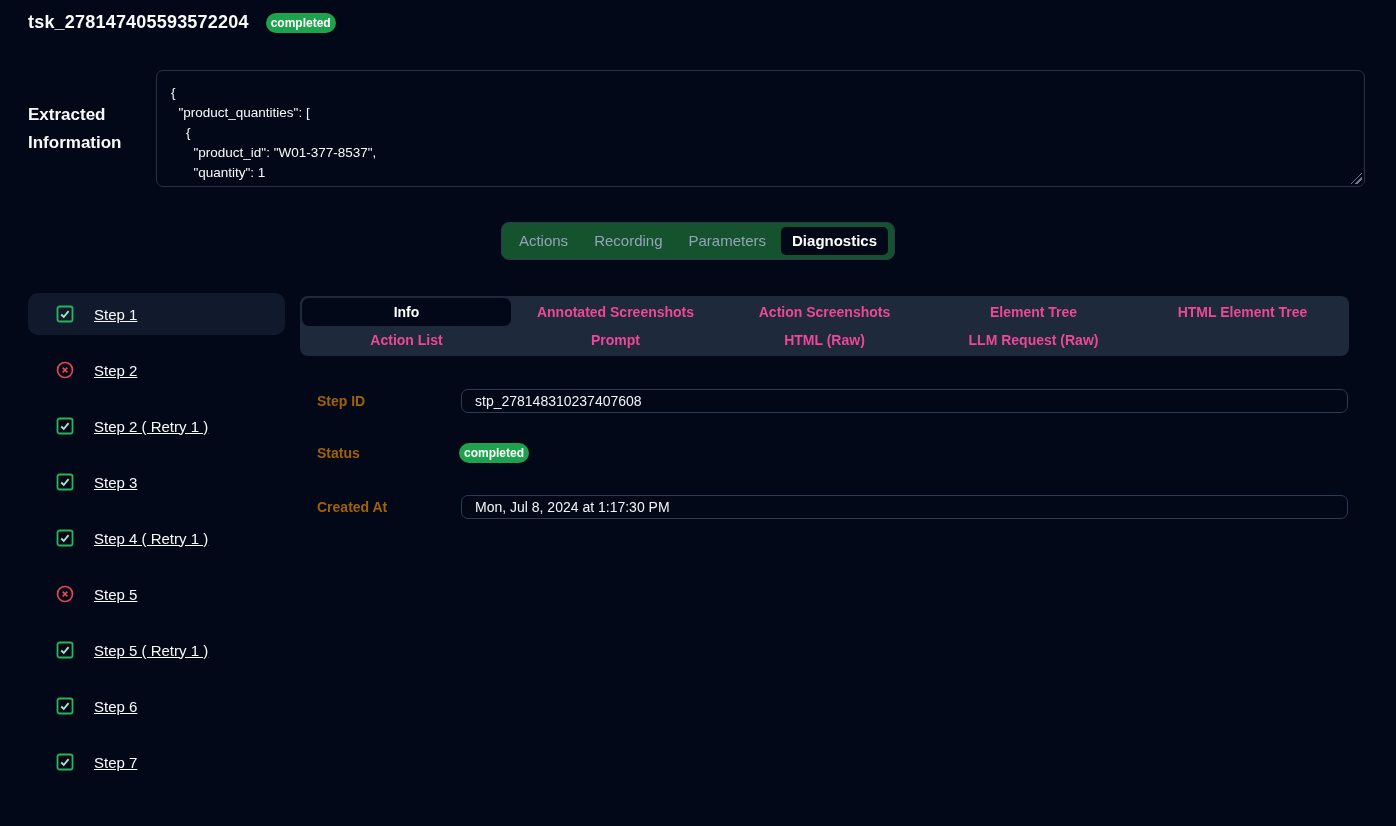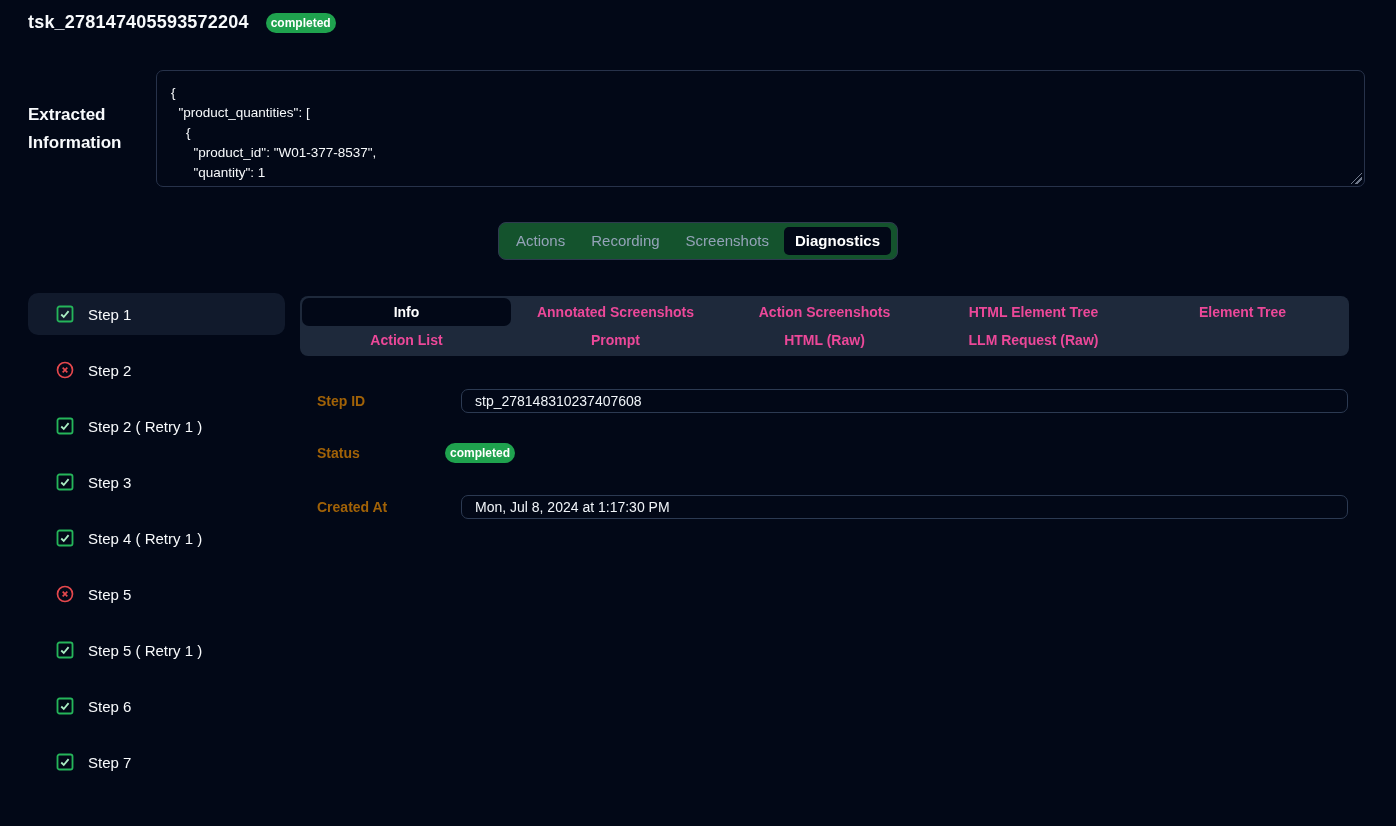--- a/index.html
+++ b/index.html
@@ -77,24 +77,25 @@
     font-family: inherit; line-height: 18px;
   }
   .main-tab.active {
     background: #020817; color: #ffffff; font-weight: 600;
   }
 
   
   .sidebar { position: absolute; left: 28px; top: 293px; width: 257px; }
   .step-item {
     height: 42px; margin-bottom: 14px;
-    display: flex; align-items: center; gap: 13px;
+    display: flex; align-items: center; gap: 19px;
     padding-left: 27px;
     border-radius: 10px;
     cursor: pointer;
+    text-decoration: underline;
   }
   .step-item.selected { background: #111a2c; }
   .step-icon { width: 20px; height: 20px; display: inline-flex; }
   .step-label { font-size: 15px; font-weight: 500; color: #f8fafc; }
 
   
   .panel { position: absolute; left: 300px; top: 296px; width: 1049px; height: 530px; }
   .subtabs {
     background: #1e293b;
     border-radius: 8px;
@@ -106,21 +107,21 @@
   .subtab {
     display: flex; align-items: center; justify-content: center;
     font-size: 14px; font-weight: 700; color: #ec4899;
     border-radius: 7px; cursor: pointer;
   }
   .subtab.active { background: #020817; color: #ffffff; font-weight: 600; }
 
   
   .field-row { position: absolute; left: 0; width: 100%; display: flex; align-items: center; }
   .field-row.row-step-id   { top: 87px;  height: 36px; }
-  .field-row.row-status    { top: 147px; height: 20px; }
+  .field-row.row-status    { top: 147px; height: 20px; gap: 14px; }
   .field-row.row-created   { top: 193px; height: 36px; }
   .field-label {
     width: 128px; margin-left: 17px;
     font-size: 14px; font-weight: 600; color: #a16207;
     flex: 0 0 auto;
   }
   .field-input {
     width: 887px; height: 24px;
     background: transparent;
     border: 1px solid #2c3a52;
@@ -148,21 +149,21 @@
     {
       "product_id": "W01-377-8537",
       "quantity": 1
     }</textarea>
   <span class="resize-handle"></span>
 </div>
 
 <div class="main-tabs">
   <button class="main-tab">Actions</button>
   <button class="main-tab">Recording</button>
-  <button class="main-tab">Screenshots</button>
+  <button class="main-tab">Parameters</button>
   <button class="main-tab active">Diagnostics</button>
 </div>
 
 <div class="sidebar">
 
   <div class="step-item selected">
     <span class="step-icon">
       <svg width="20" height="20" viewBox="0 0 24 24" fill="none">
           <rect x="3" y="3" width="18" height="18" rx="2.5" stroke="#25b55a" stroke-width="2.2"></rect>
           <path d="M7.5 12.6l3 3 5.8-7" stroke="#a9ecc3" stroke-width="2.2" fill="none"></path>
@@ -253,22 +254,22 @@
   </div>
 
 </div>
 
 <div class="panel">
 
   <div class="subtabs">
     <div class="subtab active">Info</div>
     <div class="subtab">Annotated Screenshots</div>
     <div class="subtab">Action Screenshots</div>
+    <div class="subtab">Element Tree</div>
     <div class="subtab">HTML Element Tree</div>
-    <div class="subtab">Element Tree</div>
     <div class="subtab">Action List</div>
     <div class="subtab">Prompt</div>
     <div class="subtab">HTML (Raw)</div>
     <div class="subtab">LLM Request (Raw)</div>
     <div class="subtab"></div>
   </div>
 
   <div class="field-row row-step-id">
     <div class="field-label">Step ID</div>
     <input class="field-input" type="text" readonly="" value="stp_278148310237407608" style="">

